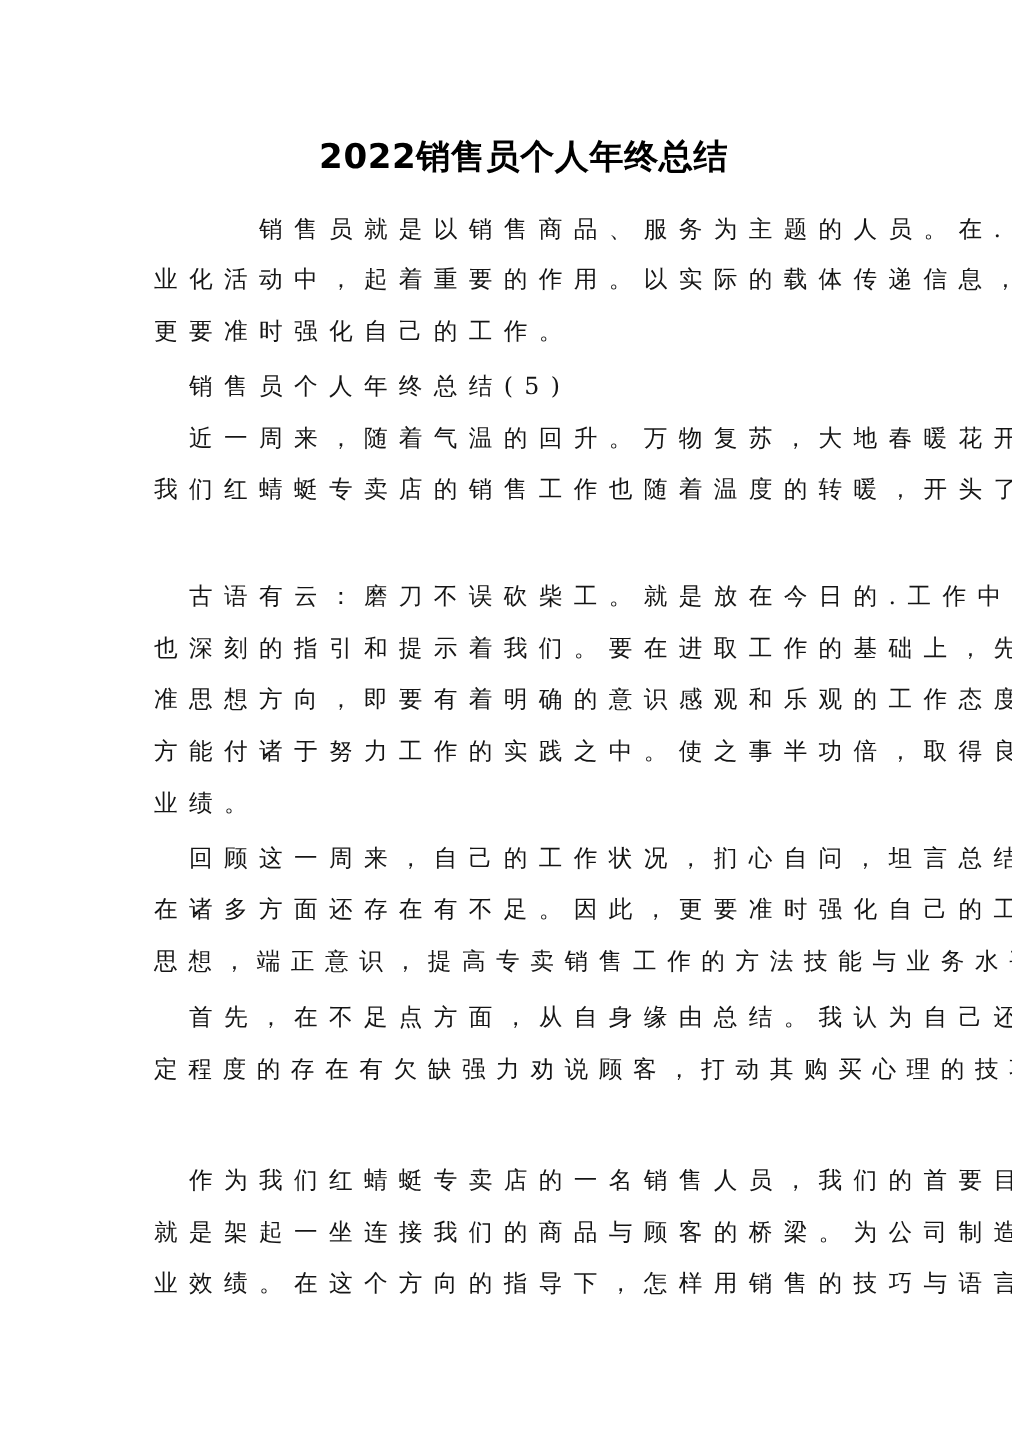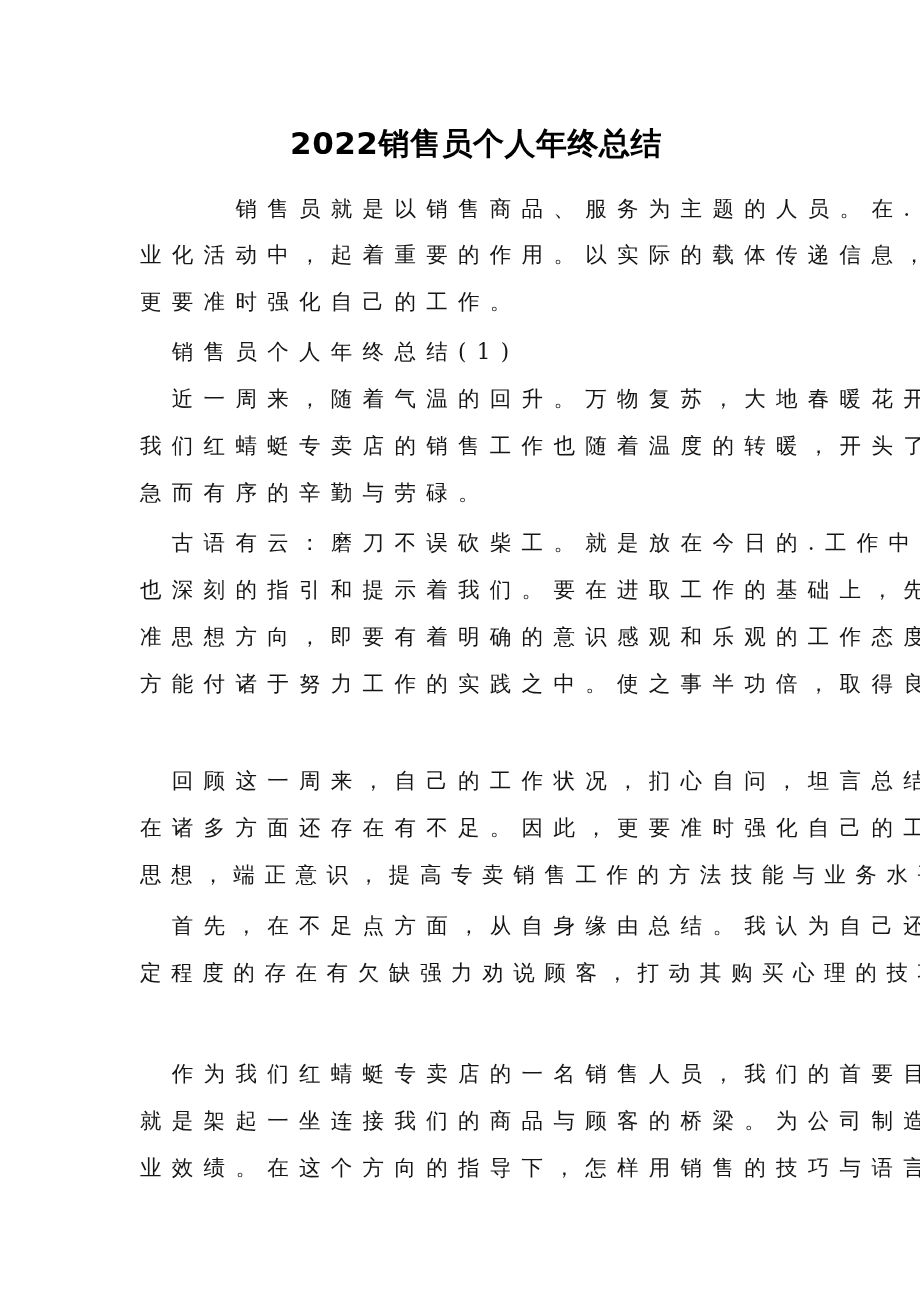--- a/index.html
+++ b/index.html
@@ -15,28 +15,28 @@
   </style>
 </head>
 <body>
 
 <div class="page">
   <div class="title">2022销售员个人年终总结</div>
 
   <div class="line" style="top: 194px;">　　　销售员就是以销售商品、服务为主题的人员。在.商</div>
   <div class="line" style="top: 240px;">业化活动中，起着重要的作用。以实际的载体传递信息，同</div>
   <div class="line" style="top: 287px;">更要准时强化自己的工作。</div>
-  <div class="line" style="top: 337px;">　销售员个人年终总结(1)</div>
+  <div class="line" style="top: 337px;">　销售员个人年终总结(5)</div>
   <div class="line" style="top: 384px;">　近一周来，随着气温的回升。万物复苏，大地春暖花开。</div>
   <div class="line" style="top: 431px;">我们红蜻蜓专卖店的销售工作也随着温度的转暖，开头了紧</div>
-  <div class="line" style="top: 478px;">急而有序的辛勤与劳碌。</div>
   <div class="line" style="top: 528px;">　古语有云：磨刀不误砍柴工。就是放在今日的.工作中，</div>
   <div class="line" style="top: 575px;">也深刻的指引和提示着我们。要在进取工作的基础上，先找</div>
   <div class="line" style="top: 622px;">准思想方向，即要有着明确的意识感观和乐观的工作态度，</div>
   <div class="line" style="top: 669px;">方能付诸于努力工作的实践之中。使之事半功倍，取得良好</div>
+  <div class="line" style="top: 716px;">业绩。</div>
   <div class="line" style="top: 766px;">　回顾这一周来，自己的工作状况，扪心自问，坦言总结。</div>
   <div class="line" style="top: 813px;">在诸多方面还存在有不足。因此，更要准时强化自己的工作</div>
   <div class="line tight" style="top: 860px;">思想，端正意识，提高专卖销售工作的方法技能与业务水平。</div>
   <div class="line" style="top: 911px;">　首先，在不足点方面，从自身缘由总结。我认为自己还肯</div>
   <div class="line tight" style="top: 958px;">定程度的存在有欠缺强力劝说顾客，打动其购买心理的技巧。</div>
   <div class="line" style="top: 1059px;">　作为我们红蜻蜓专卖店的一名销售人员，我们的首要目标</div>
   <div class="line" style="top: 1106px;">就是架起一坐连接我们的商品与顾客的桥梁。为公司制造商</div>
   <div class="line" style="top: 1153px;">业效绩。在这个方向的指导下，怎样用销售的技巧与语言来</div>
 </div>
 

